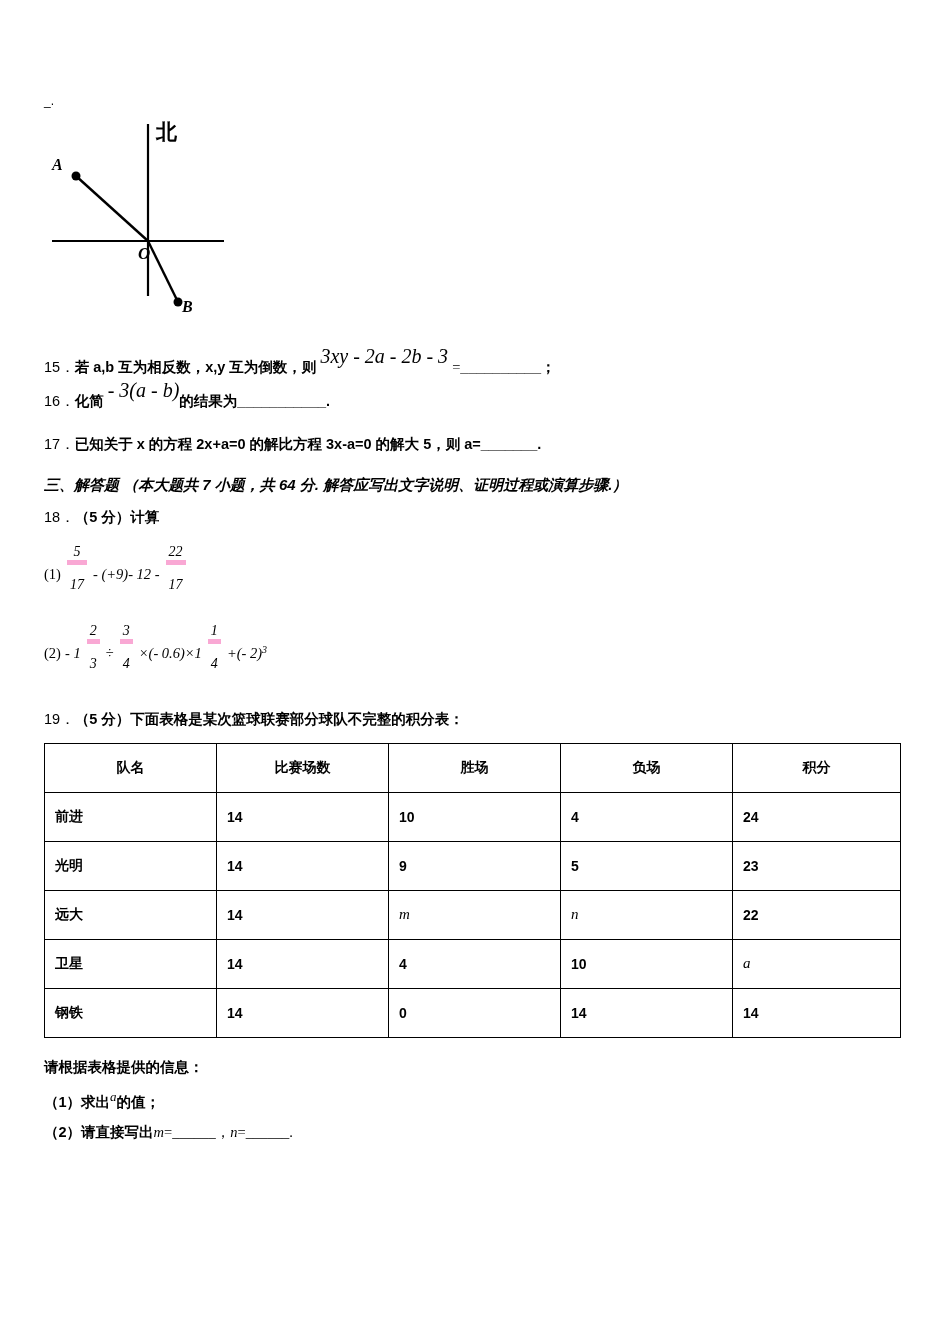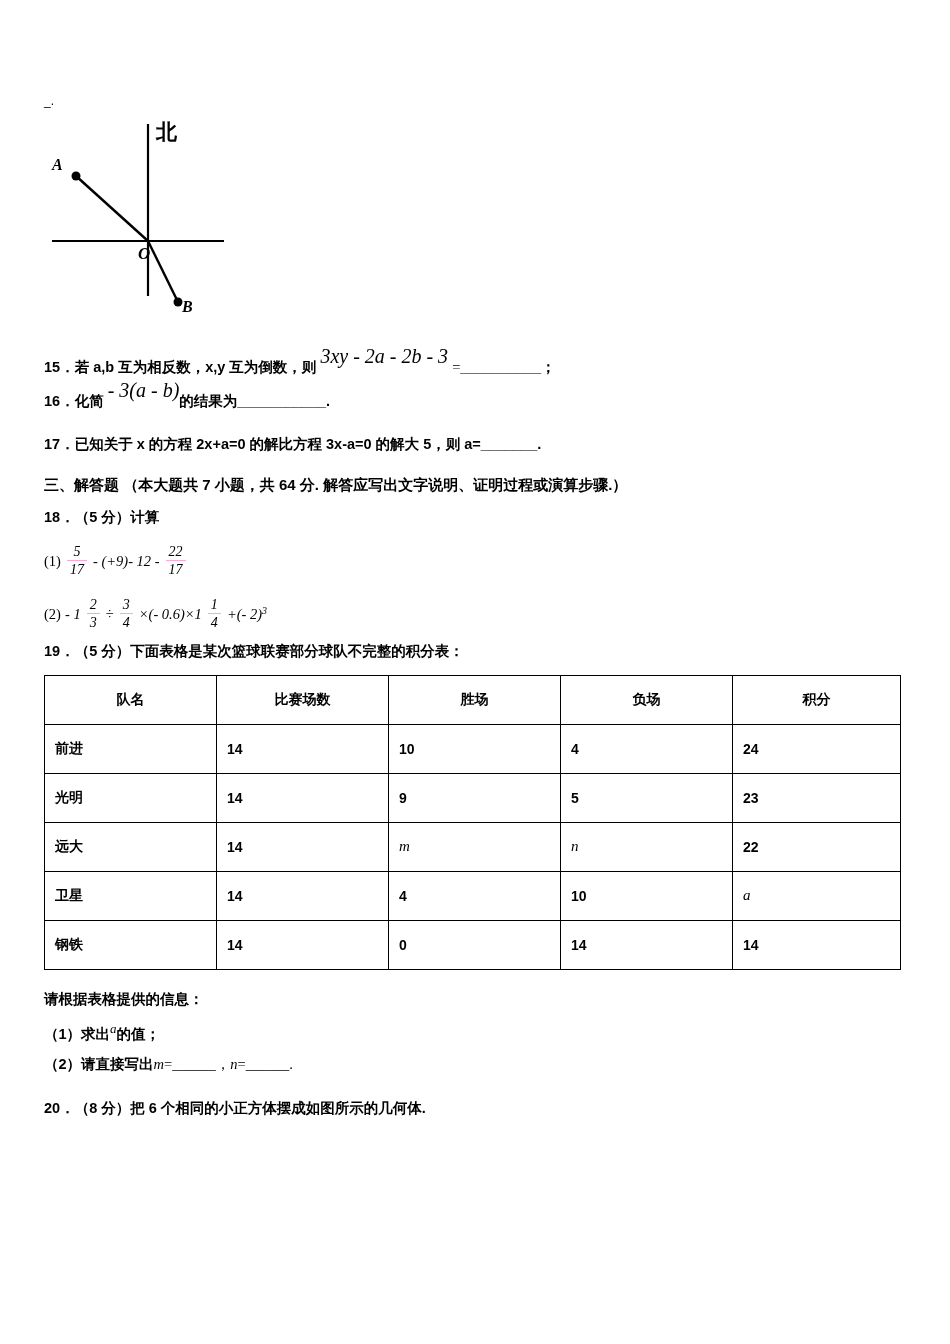--- a/index.html
+++ b/index.html
@@ -39,48 +39,49 @@
   .fig-compass svg { position: absolute; left: 0; top: 0; }
 
   
   .q {
     font-size: 14.5px;
     line-height: 1.5;
     margin: 16px 0 0 0;
     font-weight: bold;
     color: #000;
   }
-  .q .num { font-weight: bold; }
+  .q .num { font-weight: normal; }
   .inline-math {
     font-family: "Liberation Serif", serif;
     font-style: italic;
     font-weight: normal;
   }
   .upright { font-style: normal; }
 
   
   .frac {
     display: inline-block;
     vertical-align: middle;
     text-align: center;
     font-family: "Liberation Serif", serif;
     font-style: italic;
     line-height: 1.15;
     margin: 0 2px;
     position: relative;
     top: -1px;
   }
   .frac .n { display: block; padding: 0 3px; font-size: 14px; }
-  .frac .d { display: block; padding: 1px 3px; border-top: 1px solid #f9a8d4; font-size: 14px; }
+  .frac .d { display: block; padding: 12px 3px; border-top: 5px solid #f9a8d4; font-size: 14px; }
   .sup { font-size: 10px; vertical-align: super; font-family: "Liberation Serif", serif; font-style: italic;}
 
   .headline {
     font-size: 15px;
     font-weight: bold;
     margin-top: 20px;
+    font-style: italic;
   }
 
   
   .raised {
     font-family: "Liberation Serif", serif;
     font-style: italic;
     font-size: 20px;
     position: relative;
     top: -9px;
     font-weight: normal;
@@ -195,21 +196,21 @@
         <span class="d">4</span>
       </span>
       <span class="inline-math">×(- 0.6)×1</span>
       <span class="frac">
         <span class="n">1</span>
         <span class="d">4</span>
       </span>
       <span class="inline-math">+(- 2)</span><span class="sup">3</span>
     </div>
 
-    <div class="q" style="margin-top:8px;">
+    <div class="q" style="margin-top:24px;">
       <span class="num">19．</span><span>（5 分）</span><span>下面表格是某次篮球联赛部分球队不完整的积分表：</span>
     </div>
 
     <table class="scores">
       <colgroup>
           <col class="c0">
           <col class="c1">
           <col class="c2">
           <col class="c3">
           <col class="c4">
@@ -263,18 +264,15 @@
     <div class="after-table">请根据表格提供的信息：</div>
 
     <div class="sub-item">
       <span>（1）求出</span><span class="inline-math" style="font-size:13px;vertical-align:super;">a</span><span>的值；</span>
     </div>
 
     <div class="sub-item">
       <span>（2）请直接写出</span><span class="inline-math">m</span><span style="font-weight:normal;font-family:'Liberation Serif',serif;">=______，</span><span class="inline-math">n</span><span style="font-weight:normal;font-family:'Liberation Serif',serif;">=______.</span>
     </div>
 
-    <div class="q" style="margin-top:24px;">
-      <span class="num">20．</span><span>（8 分）</span><span>把 6 个相同的小正方体摆成如图所示的几何体.</span>
-    </div>
 
   </div>
 </div>
 
 </body></html>

